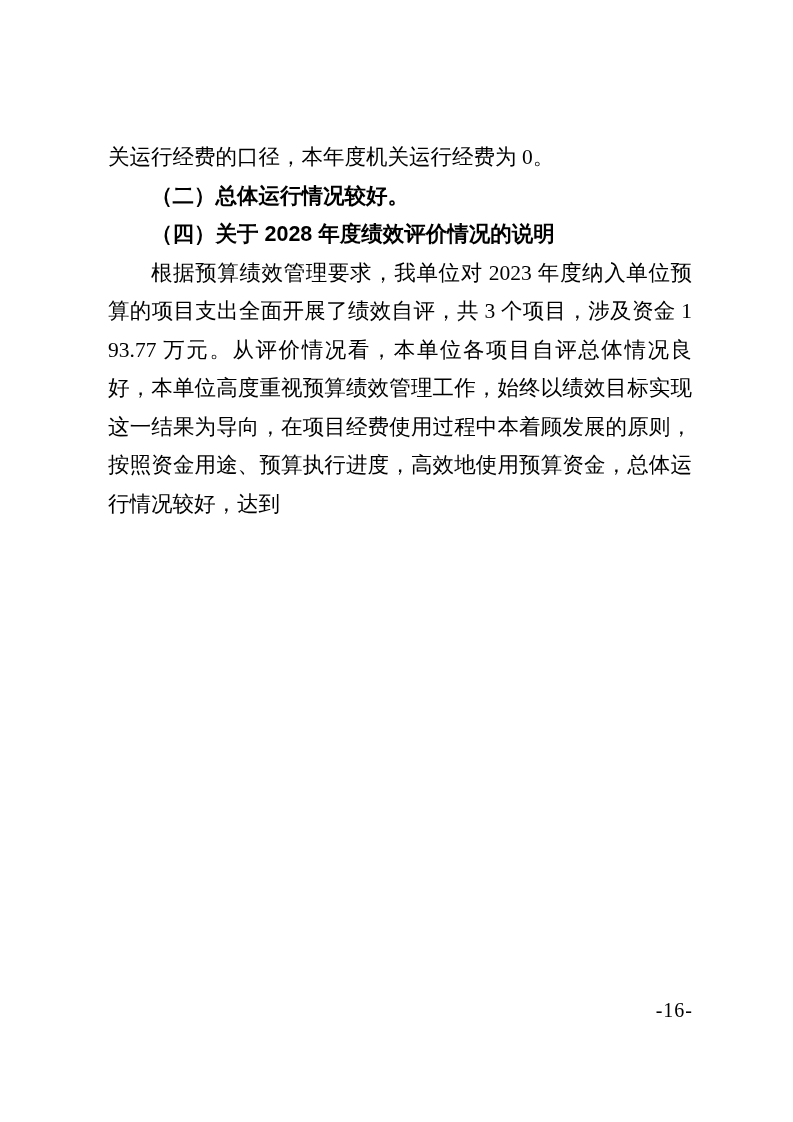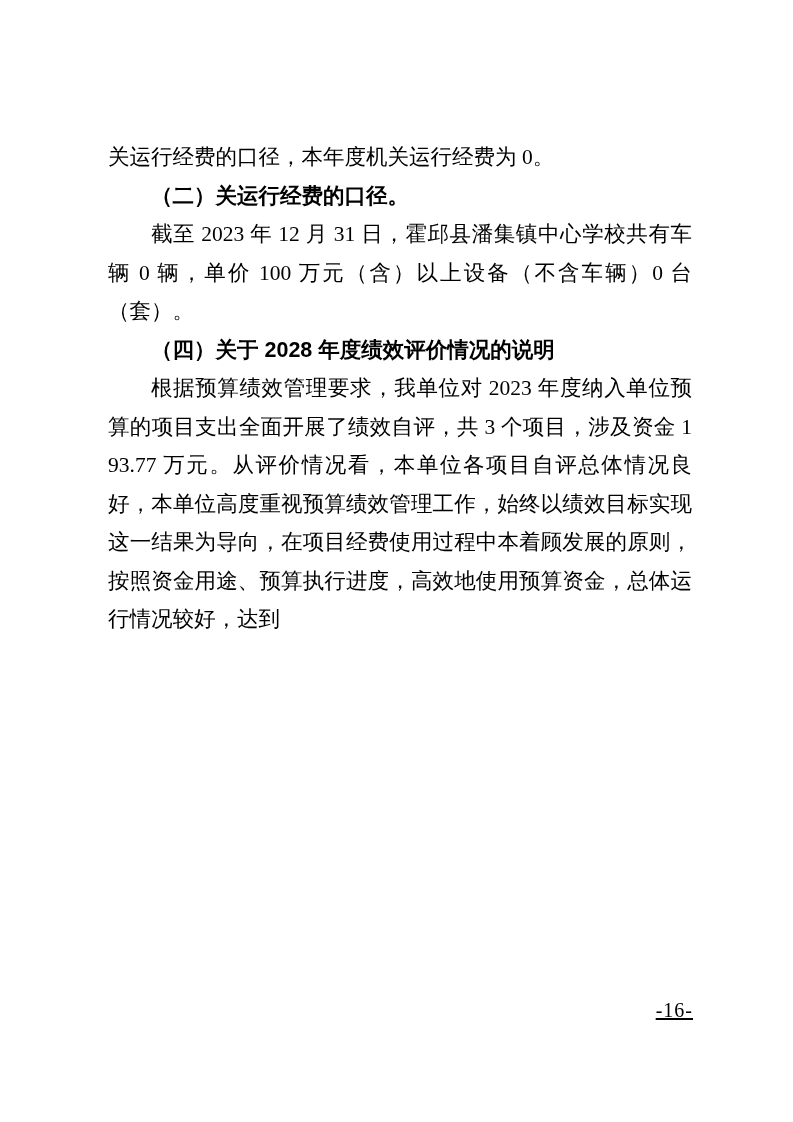--- a/index.html
+++ b/index.html
@@ -42,28 +42,26 @@
     font-size: 21.5px;
   }
   .page-number {
     position: absolute;
     right: 100px;
     bottom: 100px;
     font-size: 20px;
     font-family: "Liberation Serif", "DejaVu Serif", serif;
     color: #000000;
     letter-spacing: 1px;
-    text-decoration: underline;
   }
 </style>
 </head>
 <body>
 
 <div class="page">
   <div class="content" id="doc-body">
       <p class="body">关运行经费的口径，本年度机关运行经费为 0。</p>
-      <h3 class="heading indent">（二）关运行经费的口径。</h3>
-      <p class="body indent">截至 2023 年 12 月 31 日，霍邱县潘集镇中心学校共有车辆 0 辆，单价 100 万元（含）以上设备（不含车辆）0 台（套）。</p>
+      <h3 class="heading indent">（二）总体运行情况较好。</h3>
       <h3 class="heading indent">（四）关于 2028 年度绩效评价情况的说明</h3>
       <p class="body indent">根据预算绩效管理要求，我单位对 2023 年度纳入单位预算的项目支出全面开展了绩效自评，共 3 个项目，涉及资金 193.77 万元。从评价情况看，本单位各项目自评总体情况良好，本单位高度重视预算绩效管理工作，始终以绩效目标实现这一结果为导向，在项目经费使用过程中本着顾发展的原则，按照资金用途、预算执行进度，高效地使用预算资金，总体运行情况较好，达到</p>
     </div>
   <div class="page-number">-16-</div>
 </div>
 
 </body></html>

